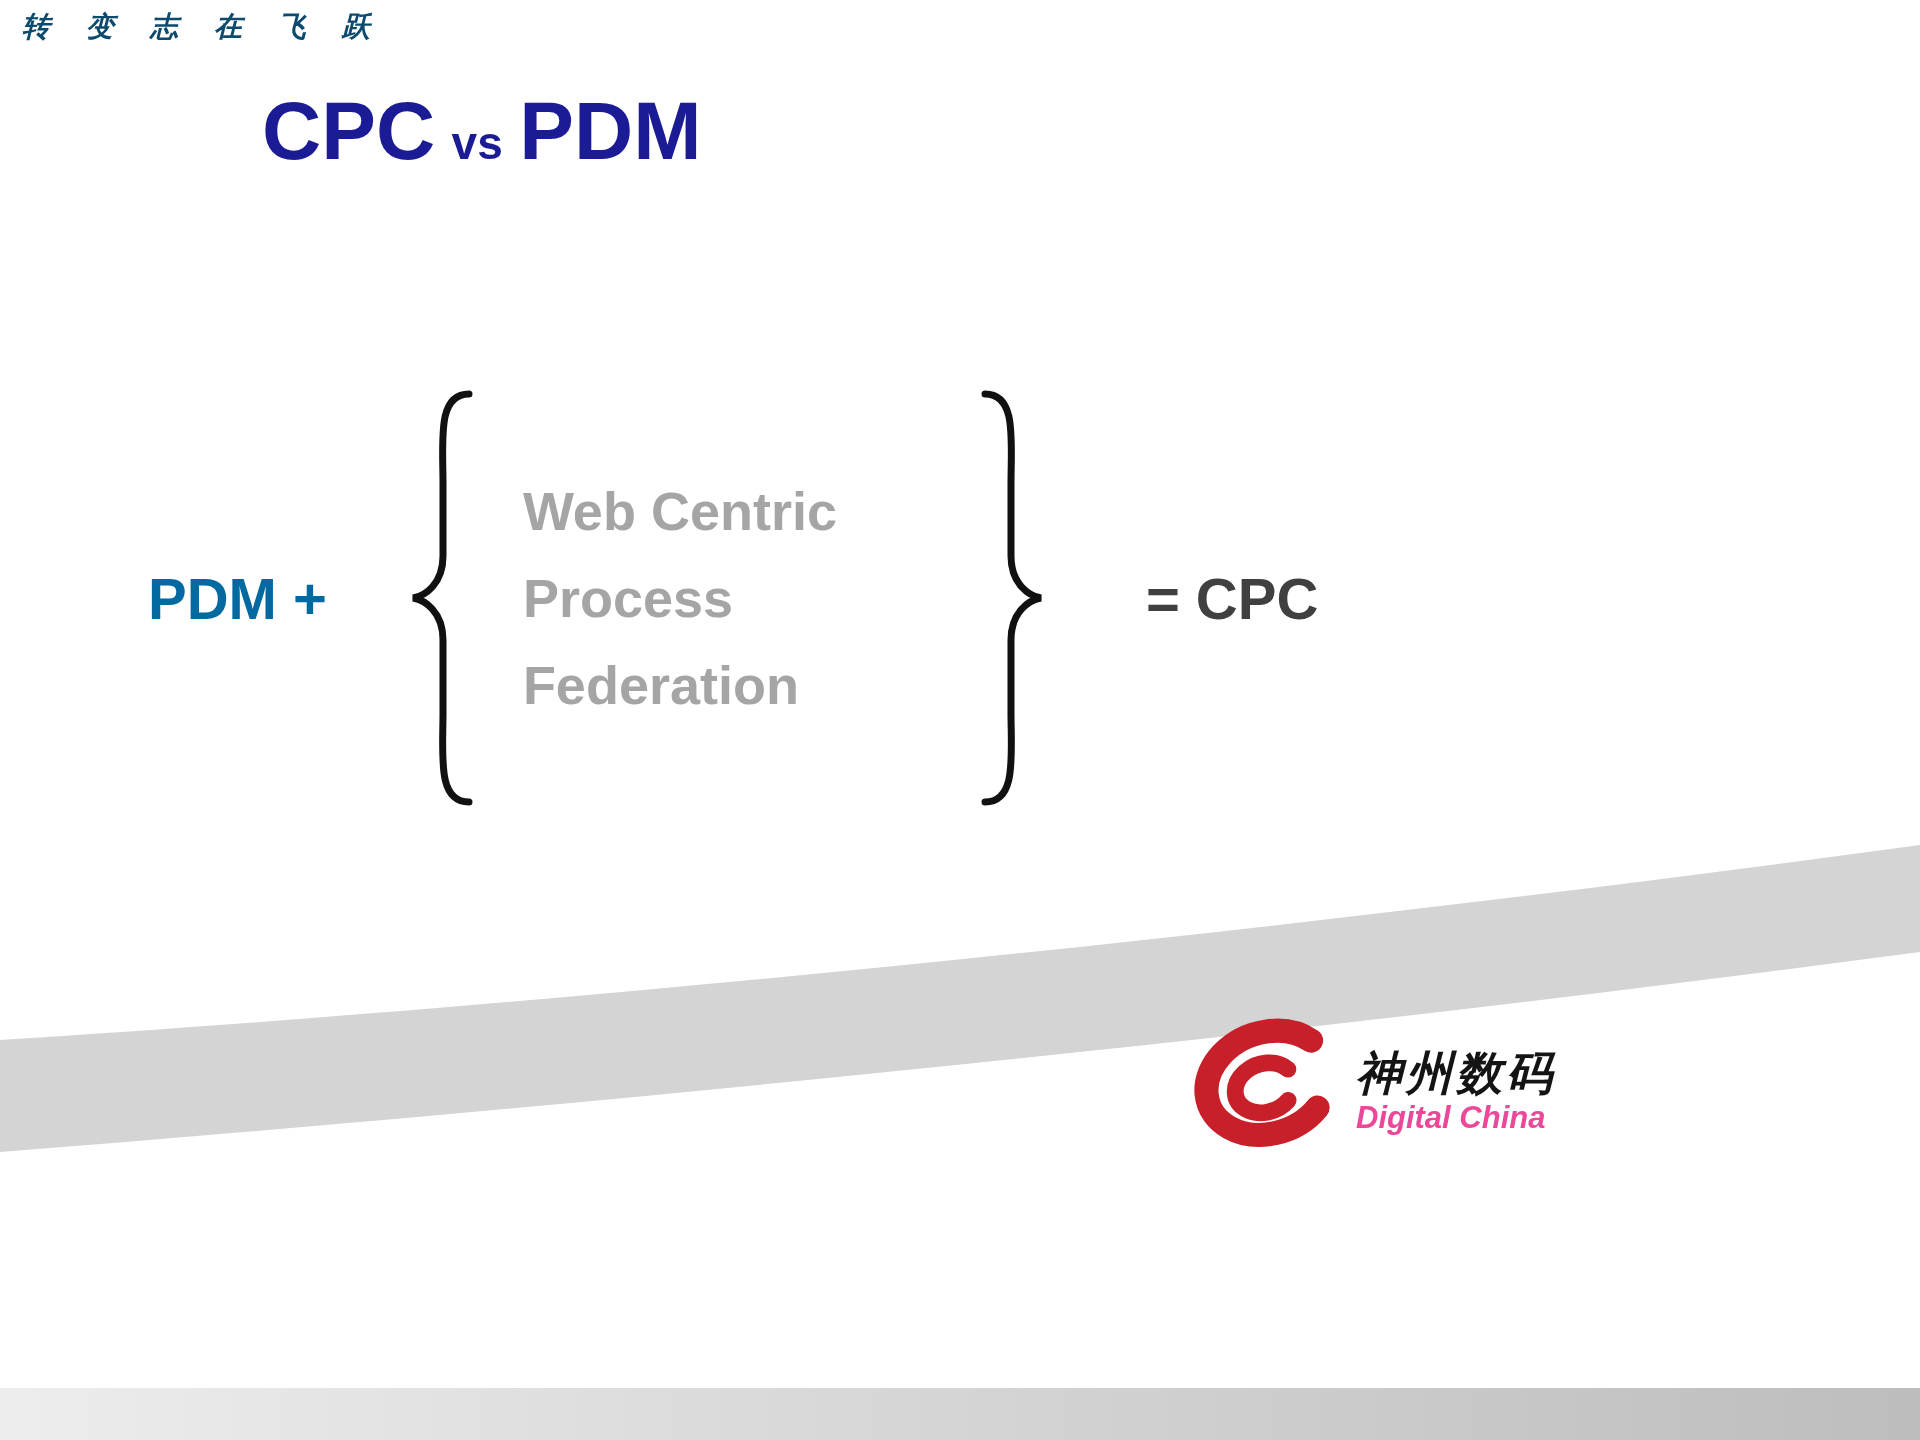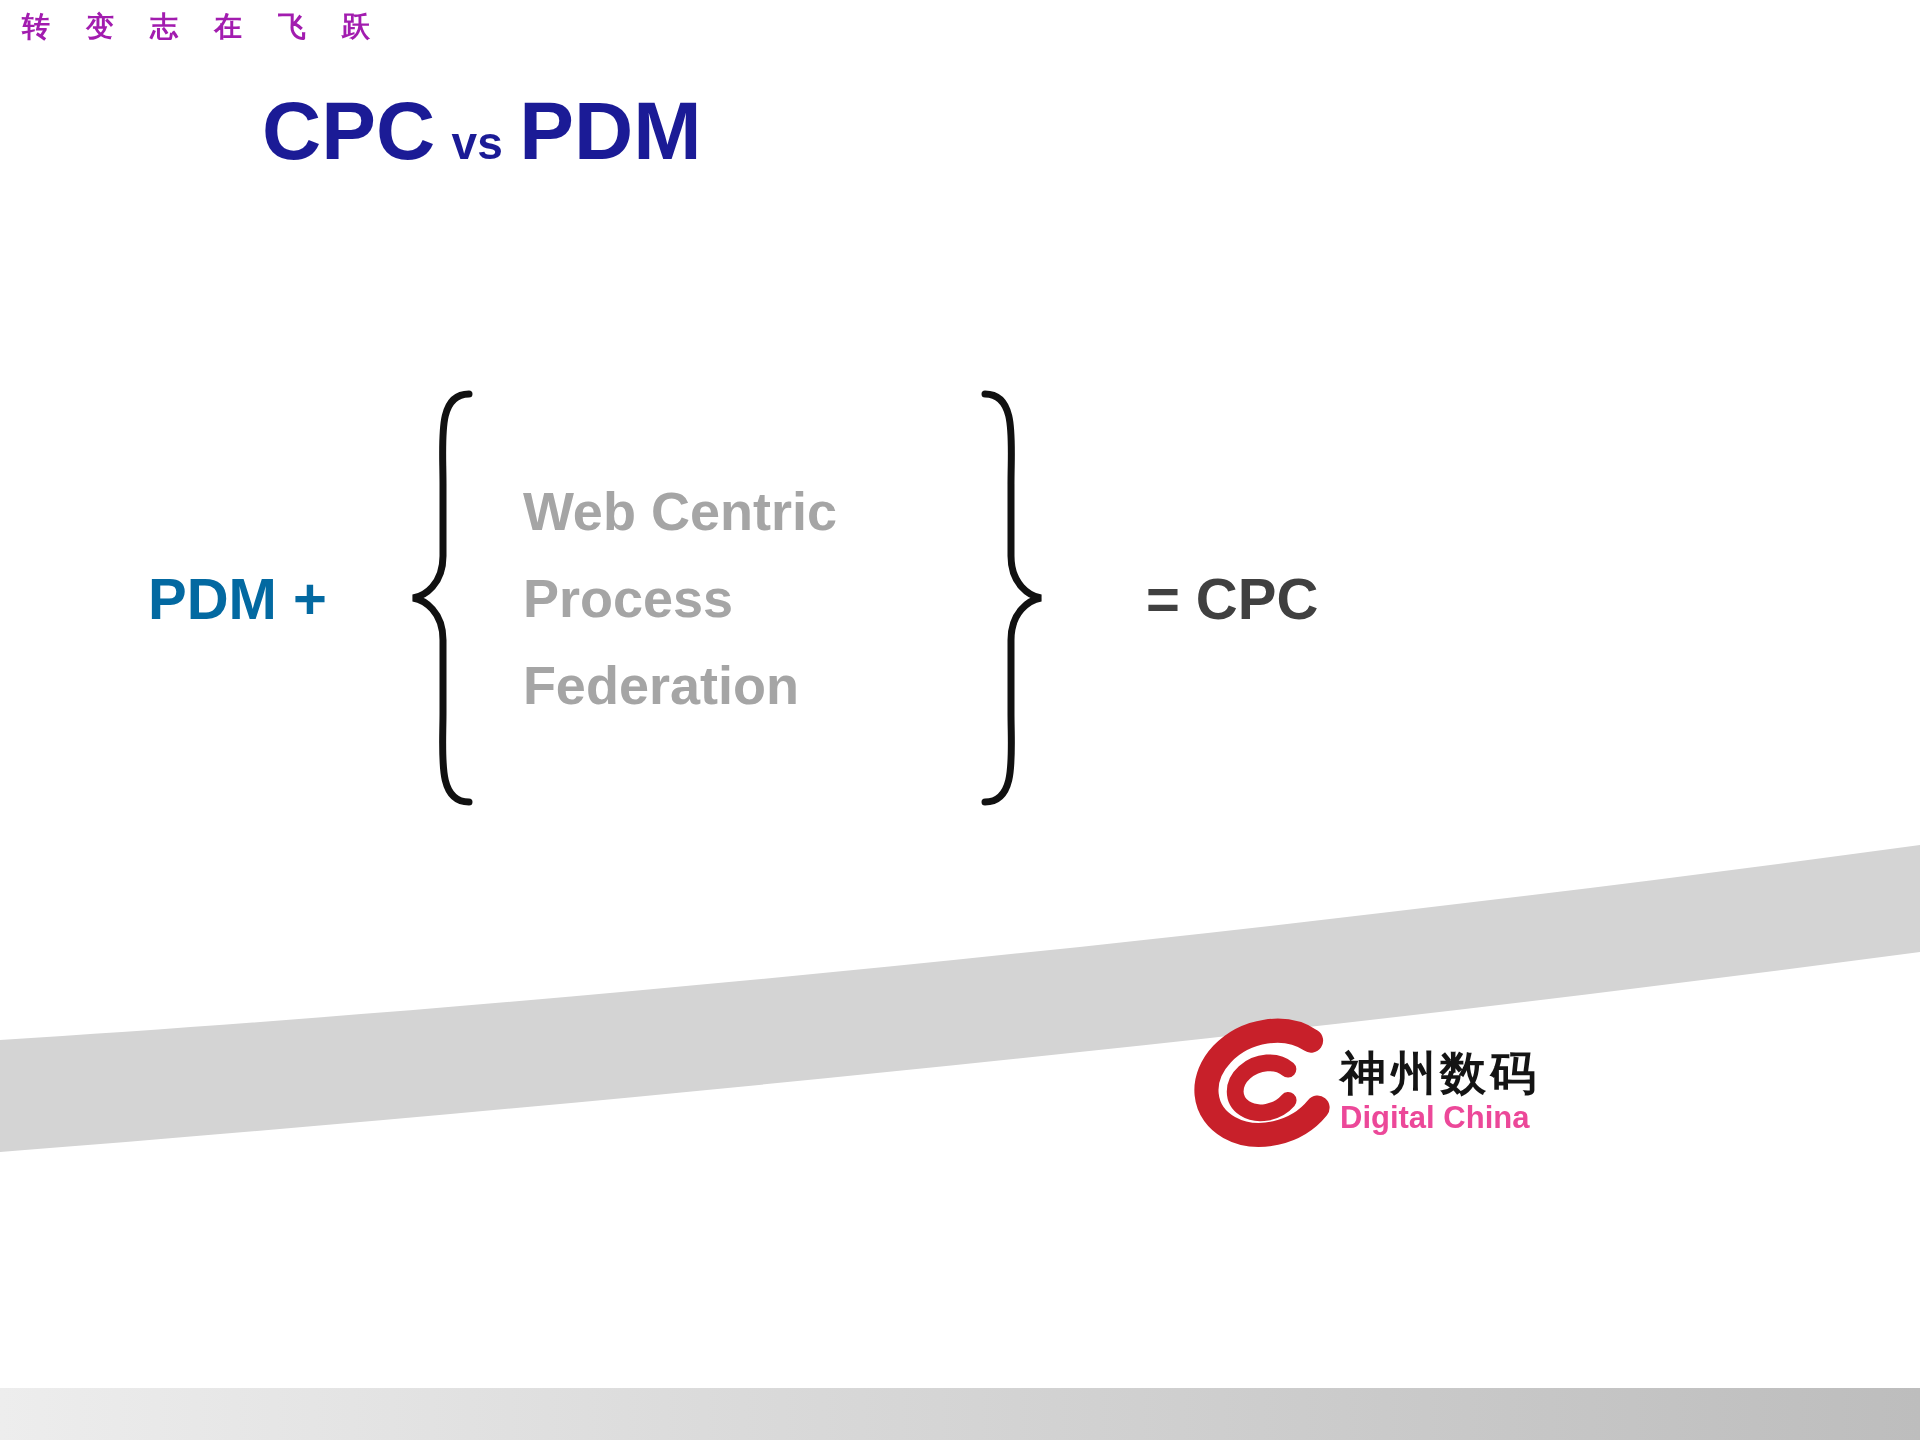--- a/index.html
+++ b/index.html
@@ -2,22 +2,22 @@
 <html><head>
 <meta charset="utf-8">
 <style>
   html,body{margin:0;padding:0;}
   body{
     width:1920px;height:1440px;position:relative;background:#ffffff;
     overflow:hidden;font-family:"Liberation Sans",sans-serif;
   }
   .motto{
     position:absolute;top:8px;left:22px;
-    font-weight:bold;font-size:28px;
-    letter-spacing:36px;color:#a21caf;white-space:nowrap;
+    font-style:italic;font-weight:bold;font-size:28px;
+    letter-spacing:36px;color:#0c4a6e;white-space:nowrap;
   }
   .title{
     position:absolute;top:84px;left:262px;
     color:#1b1b96;font-weight:bold;white-space:nowrap;
   }
   .title .big{font-size:82px;}
   .title .small{font-size:46px;margin:0 12px;}
   .equation{
     position:absolute;top:388px;left:148px;height:420px;
     display:flex;align-items:center;
@@ -32,21 +32,21 @@
   .swoosh{position:absolute;left:0;top:840px;width:1920px;height:600px;}
   .footer-bar{
     position:absolute;left:0;bottom:0;width:1920px;height:52px;
     background:linear-gradient(90deg,#ededed 0%,#d2d2d2 55%,#bdbdbd 100%);
   }
   .logo{
     position:absolute;left:1172px;top:1018px;
     display:flex;align-items:center;
   }
   .logo-mark{width:168px;height:148px;flex:0 0 auto;}
-  .logo-text{}
+  .logo-text{margin-left:16px;font-style:italic;}
   .logo-cn{font-size:46px;font-weight:bold;color:#141414;letter-spacing:4px;line-height:52px;white-space:nowrap;}
   .logo-en{font-size:31px;font-weight:bold;color:#ec4899;line-height:38px;white-space:nowrap;}
 </style>
 </head>
 <body>
 
 <div class="motto">转变志在飞跃</div>
 
 <div class="title">
   <span class="big">CPC</span>

